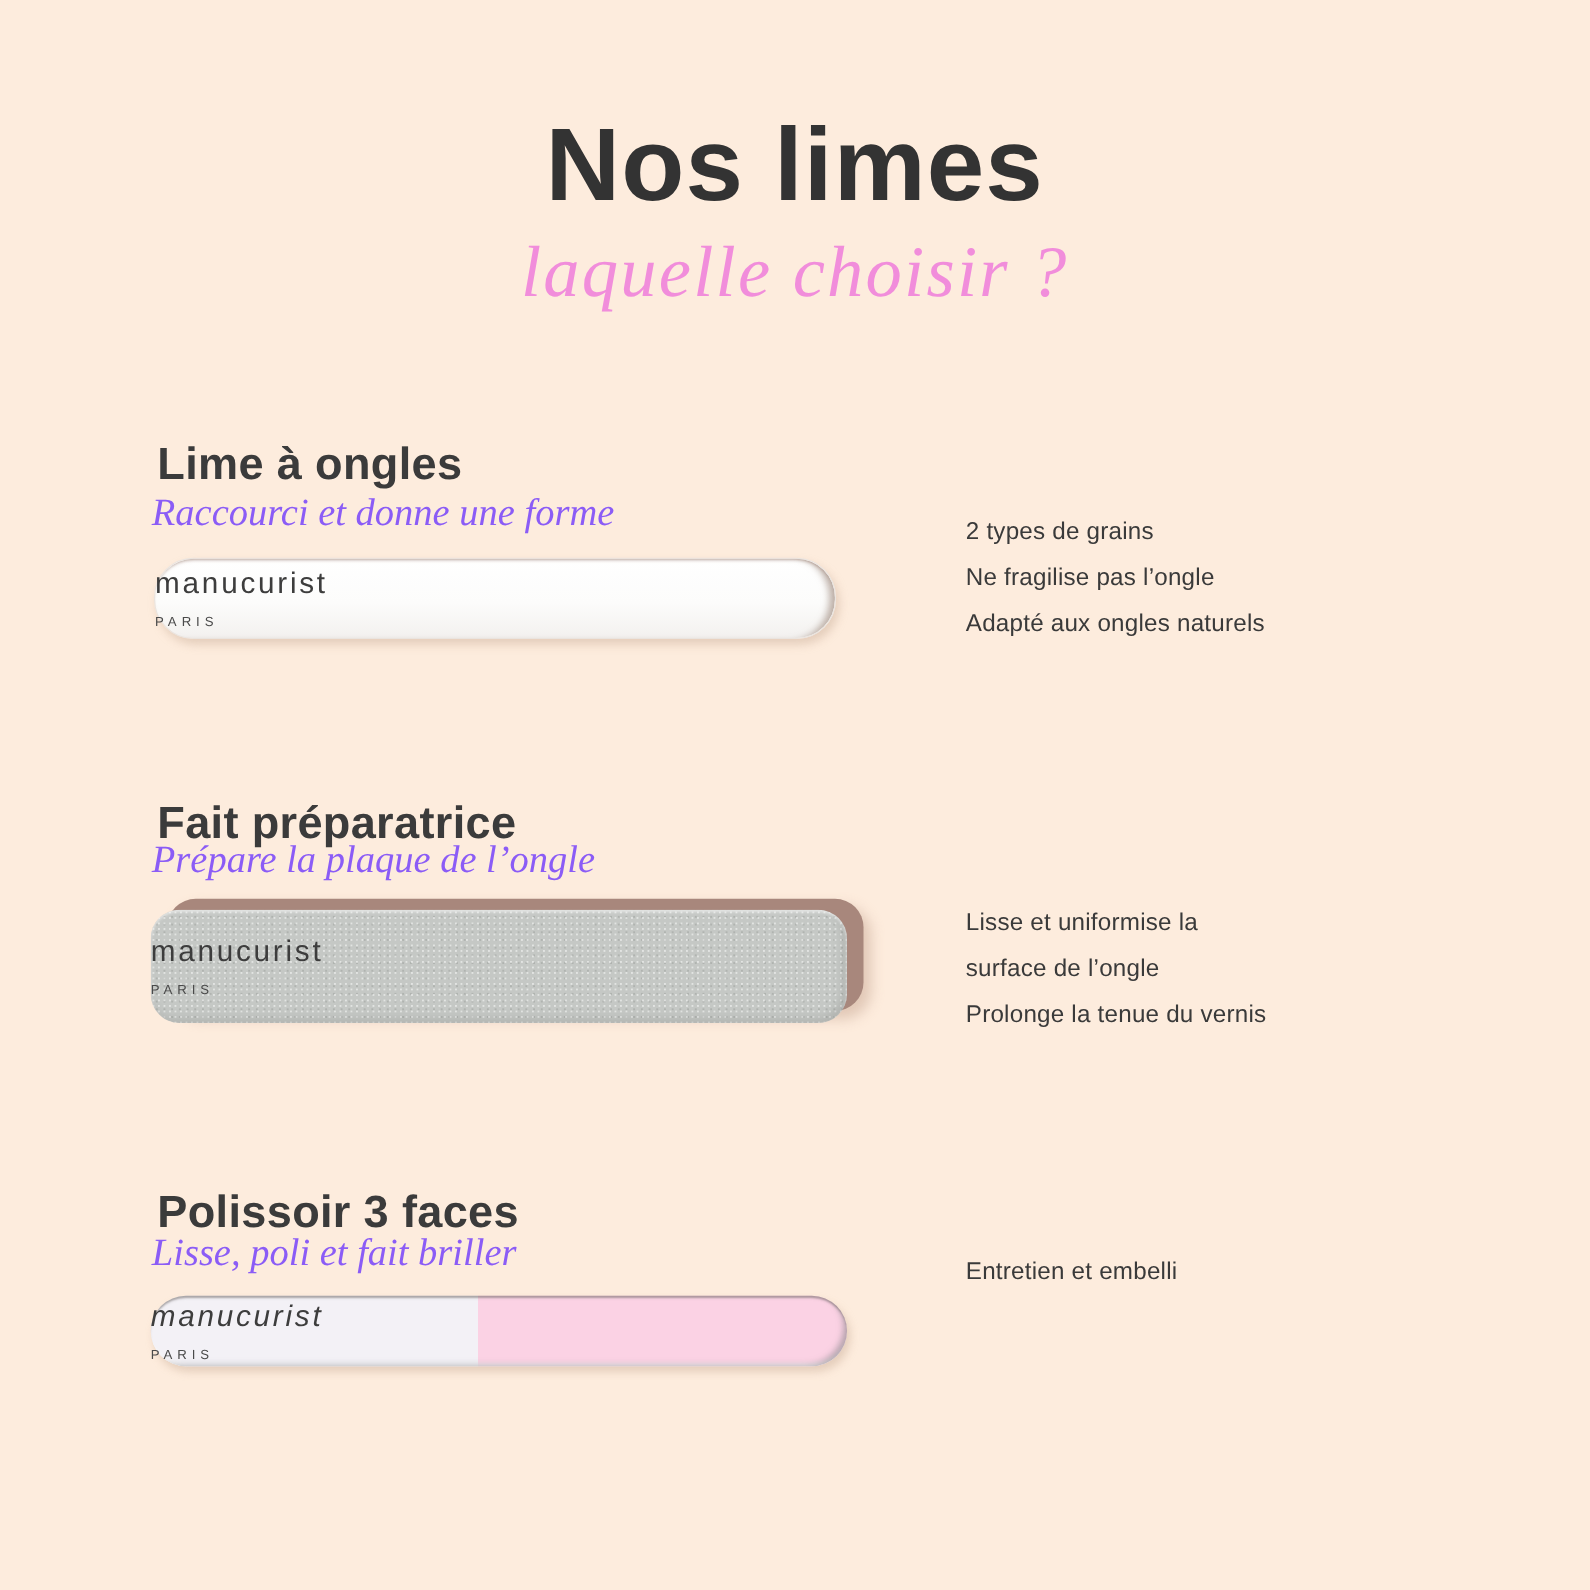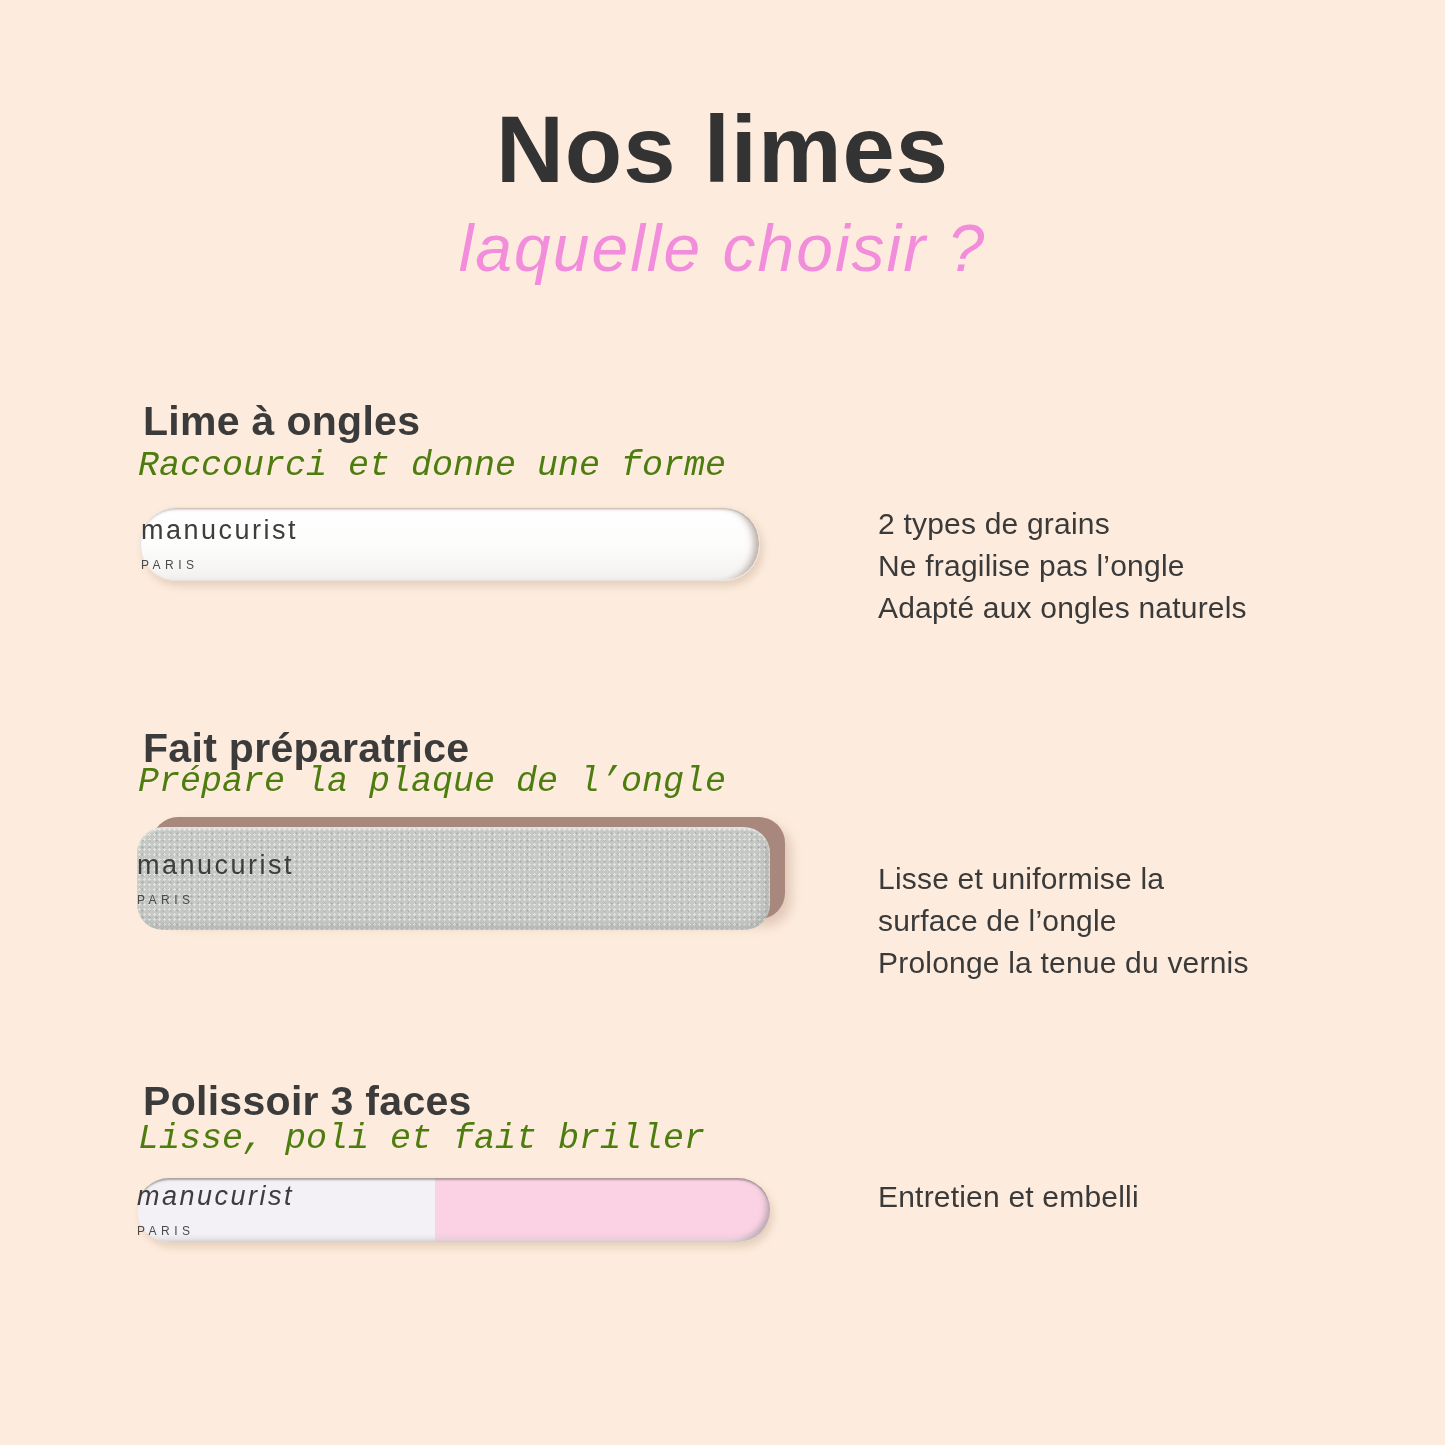--- a/index.html
+++ b/index.html
@@ -13,40 +13,40 @@
   
   .page-title{
     position:absolute;top:100px;left:0;width:100%;
     text-align:center;
     font-size:94px;line-height:100px;font-weight:700;
     color:#333333;letter-spacing:1px;margin:0;
   }
   .page-subtitle{
     position:absolute;top:208px;left:0;width:100%;
     text-align:center;
-    font-family:Liberation Sans, sans-serif;font-style:italic;
+    font-family:Liberation Serif, serif;font-style:italic;
     font-size:66px;line-height:80px;
     color:#f18ddb;letter-spacing:2px;
   }
   
   .sec-heading{
     position:absolute;left:138px;
     font-size:41px;line-height:50px;font-weight:600;
     color:#3b3b3b;letter-spacing:.3px;margin:5px;
   }
   .sec-desc{
     position:absolute;left:138px;
-    font-family:Liberation Mono, monospace;font-style:italic;
+    font-family:Liberation Serif, serif;font-style:italic;
     font-size:35px;line-height:44px;
-    color:#4d7c0f;
+    color:#8b5cf6;
   }
   .features{
     position:absolute;left:878px;
-    font-size:30px;line-height:42px;font-weight:500;
-    color:#3a3a3a;letter-spacing:.2px;margin-top:41px;
+    font-size:22px;line-height:42px;font-weight:500;
+    color:#3a3a3a;letter-spacing:.2px;
   }
   .h1-top{top:391px}.d1-top{top:444px}.f1-top{top:462px}
   .h2-top{top:718px}.d2-top{top:760px}.f2-top{top:817px}
   .h3-top{top:1071px}.d3-top{top:1117px}.f3-top{top:1135px}
   
   .file{position:absolute;}
   .file-white{
     left:140px;top:507px;width:618px;height:72px;border-radius:36px;
     background:linear-gradient(180deg,#ffffff 0%,#fcfcfb 55%,#f3f1ef 100%);
     border:1px solid #eae4df;

